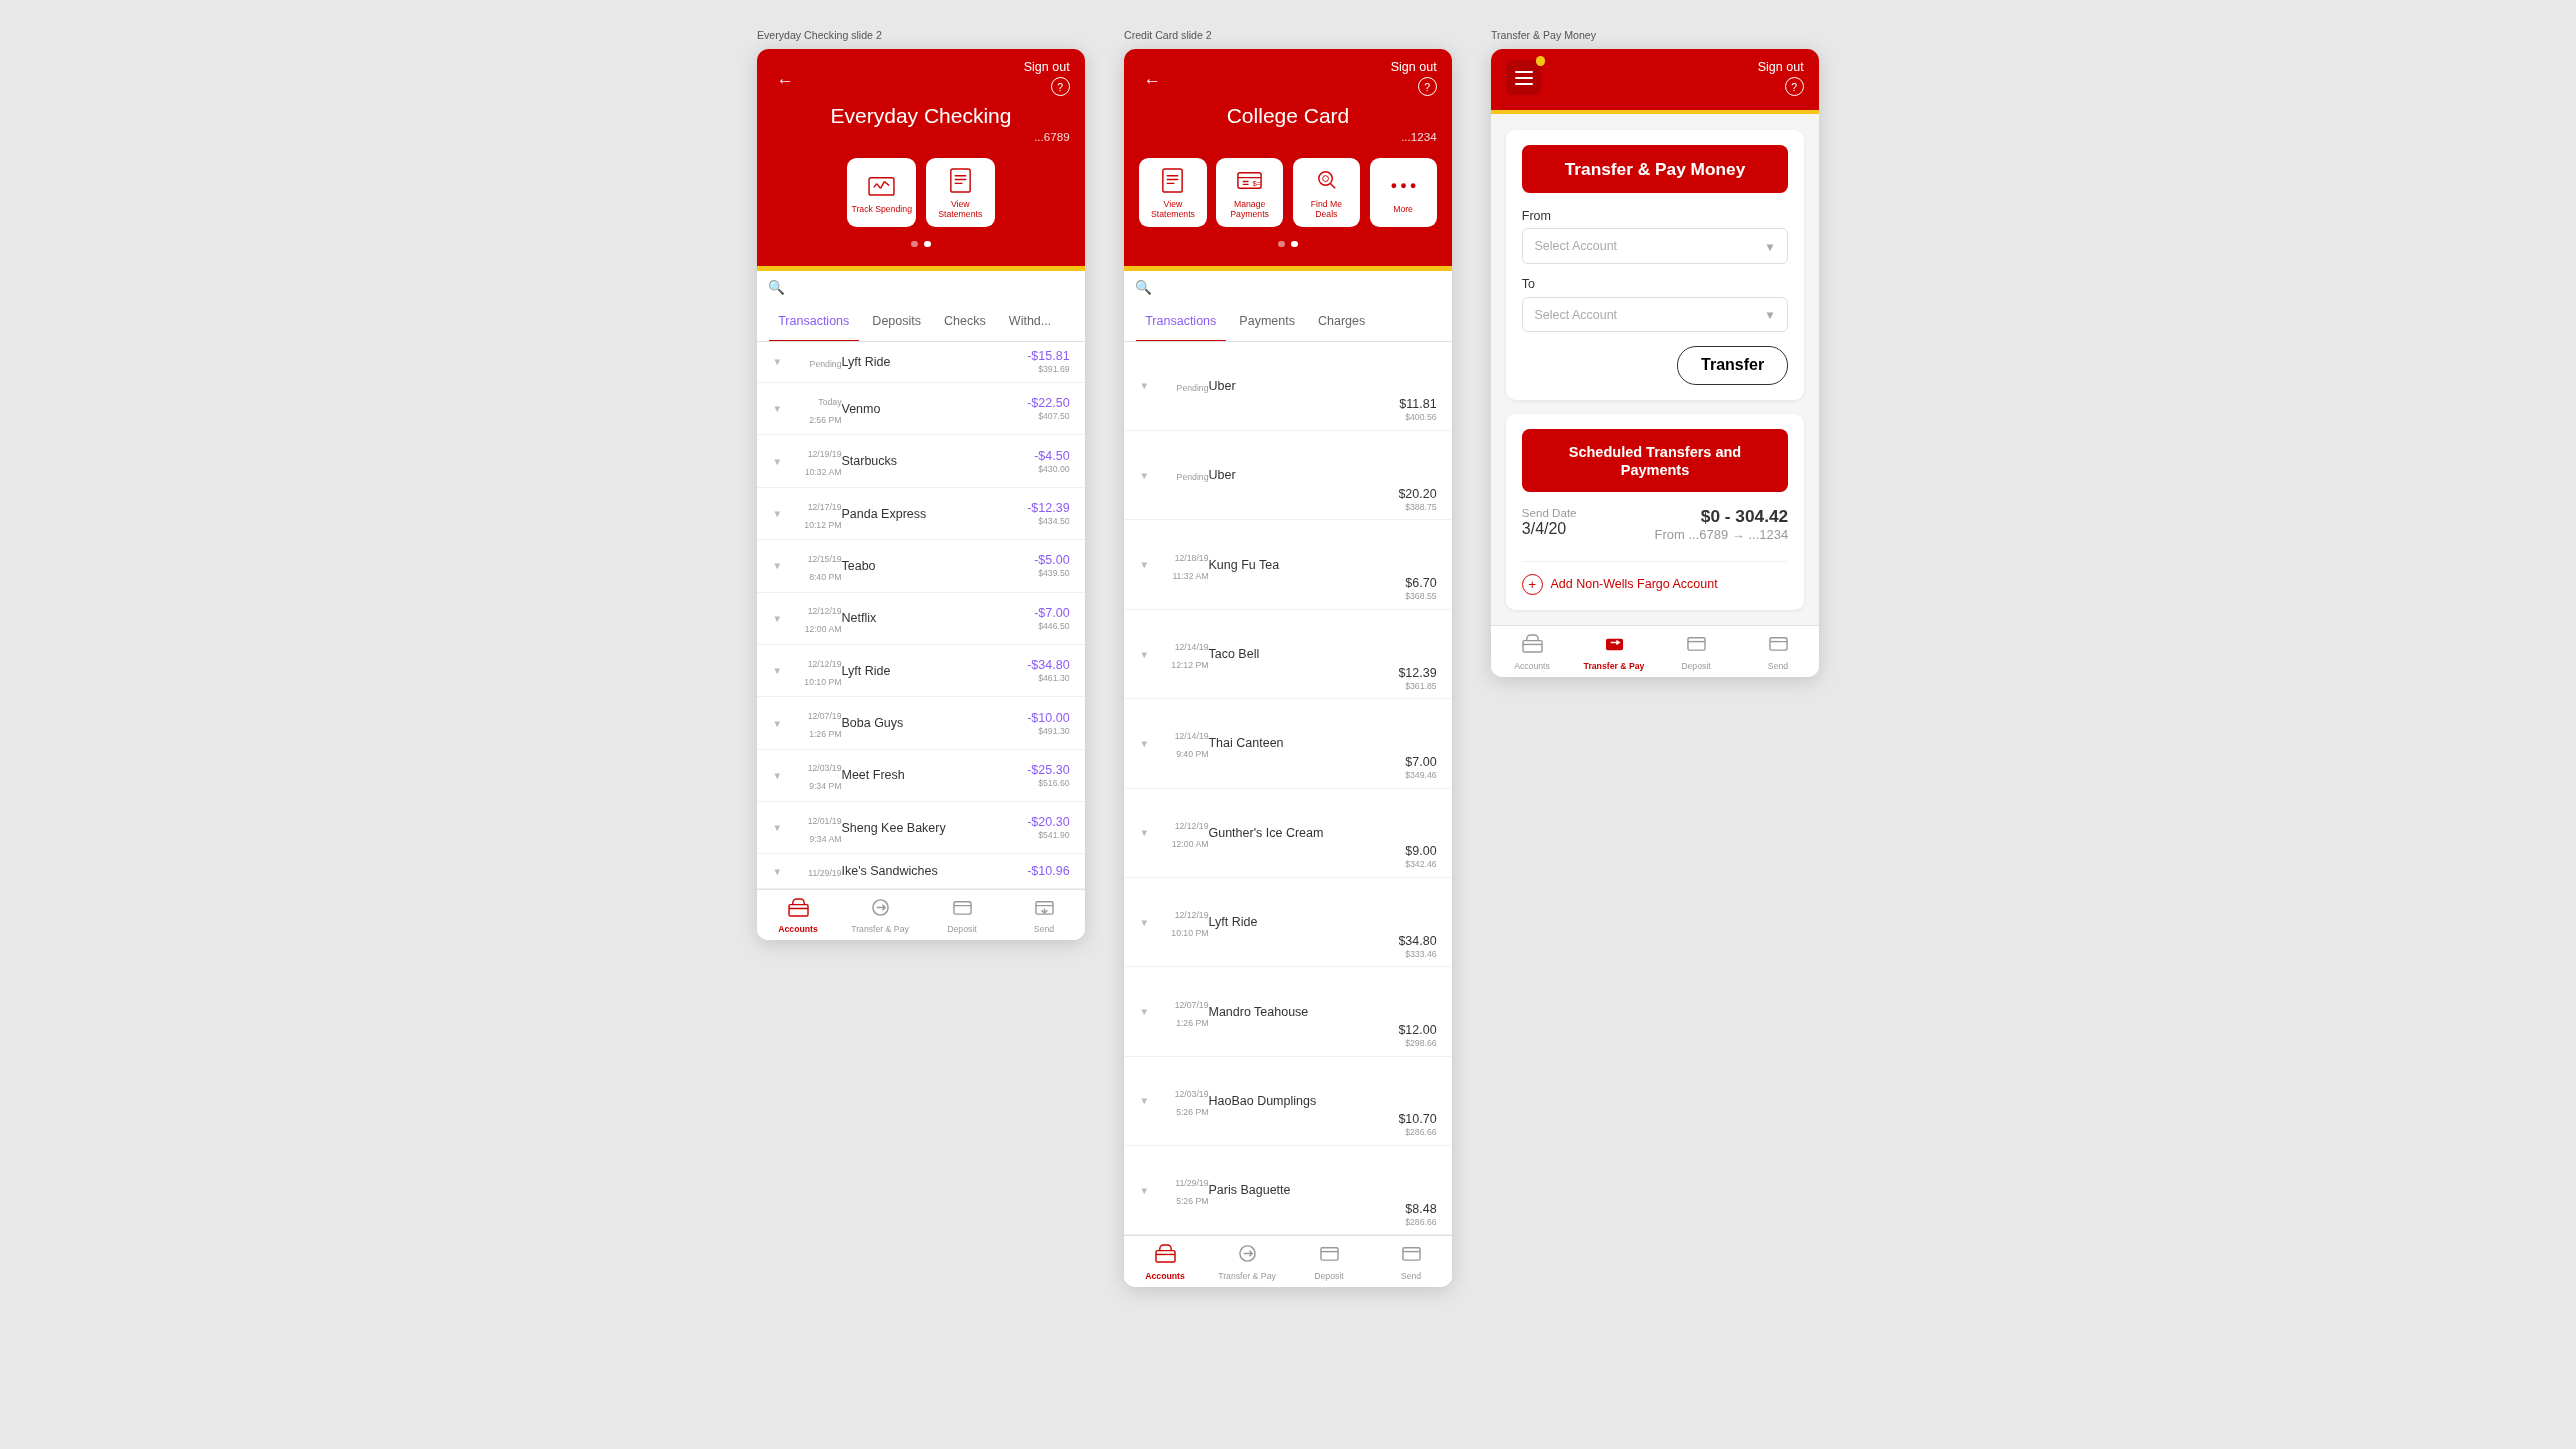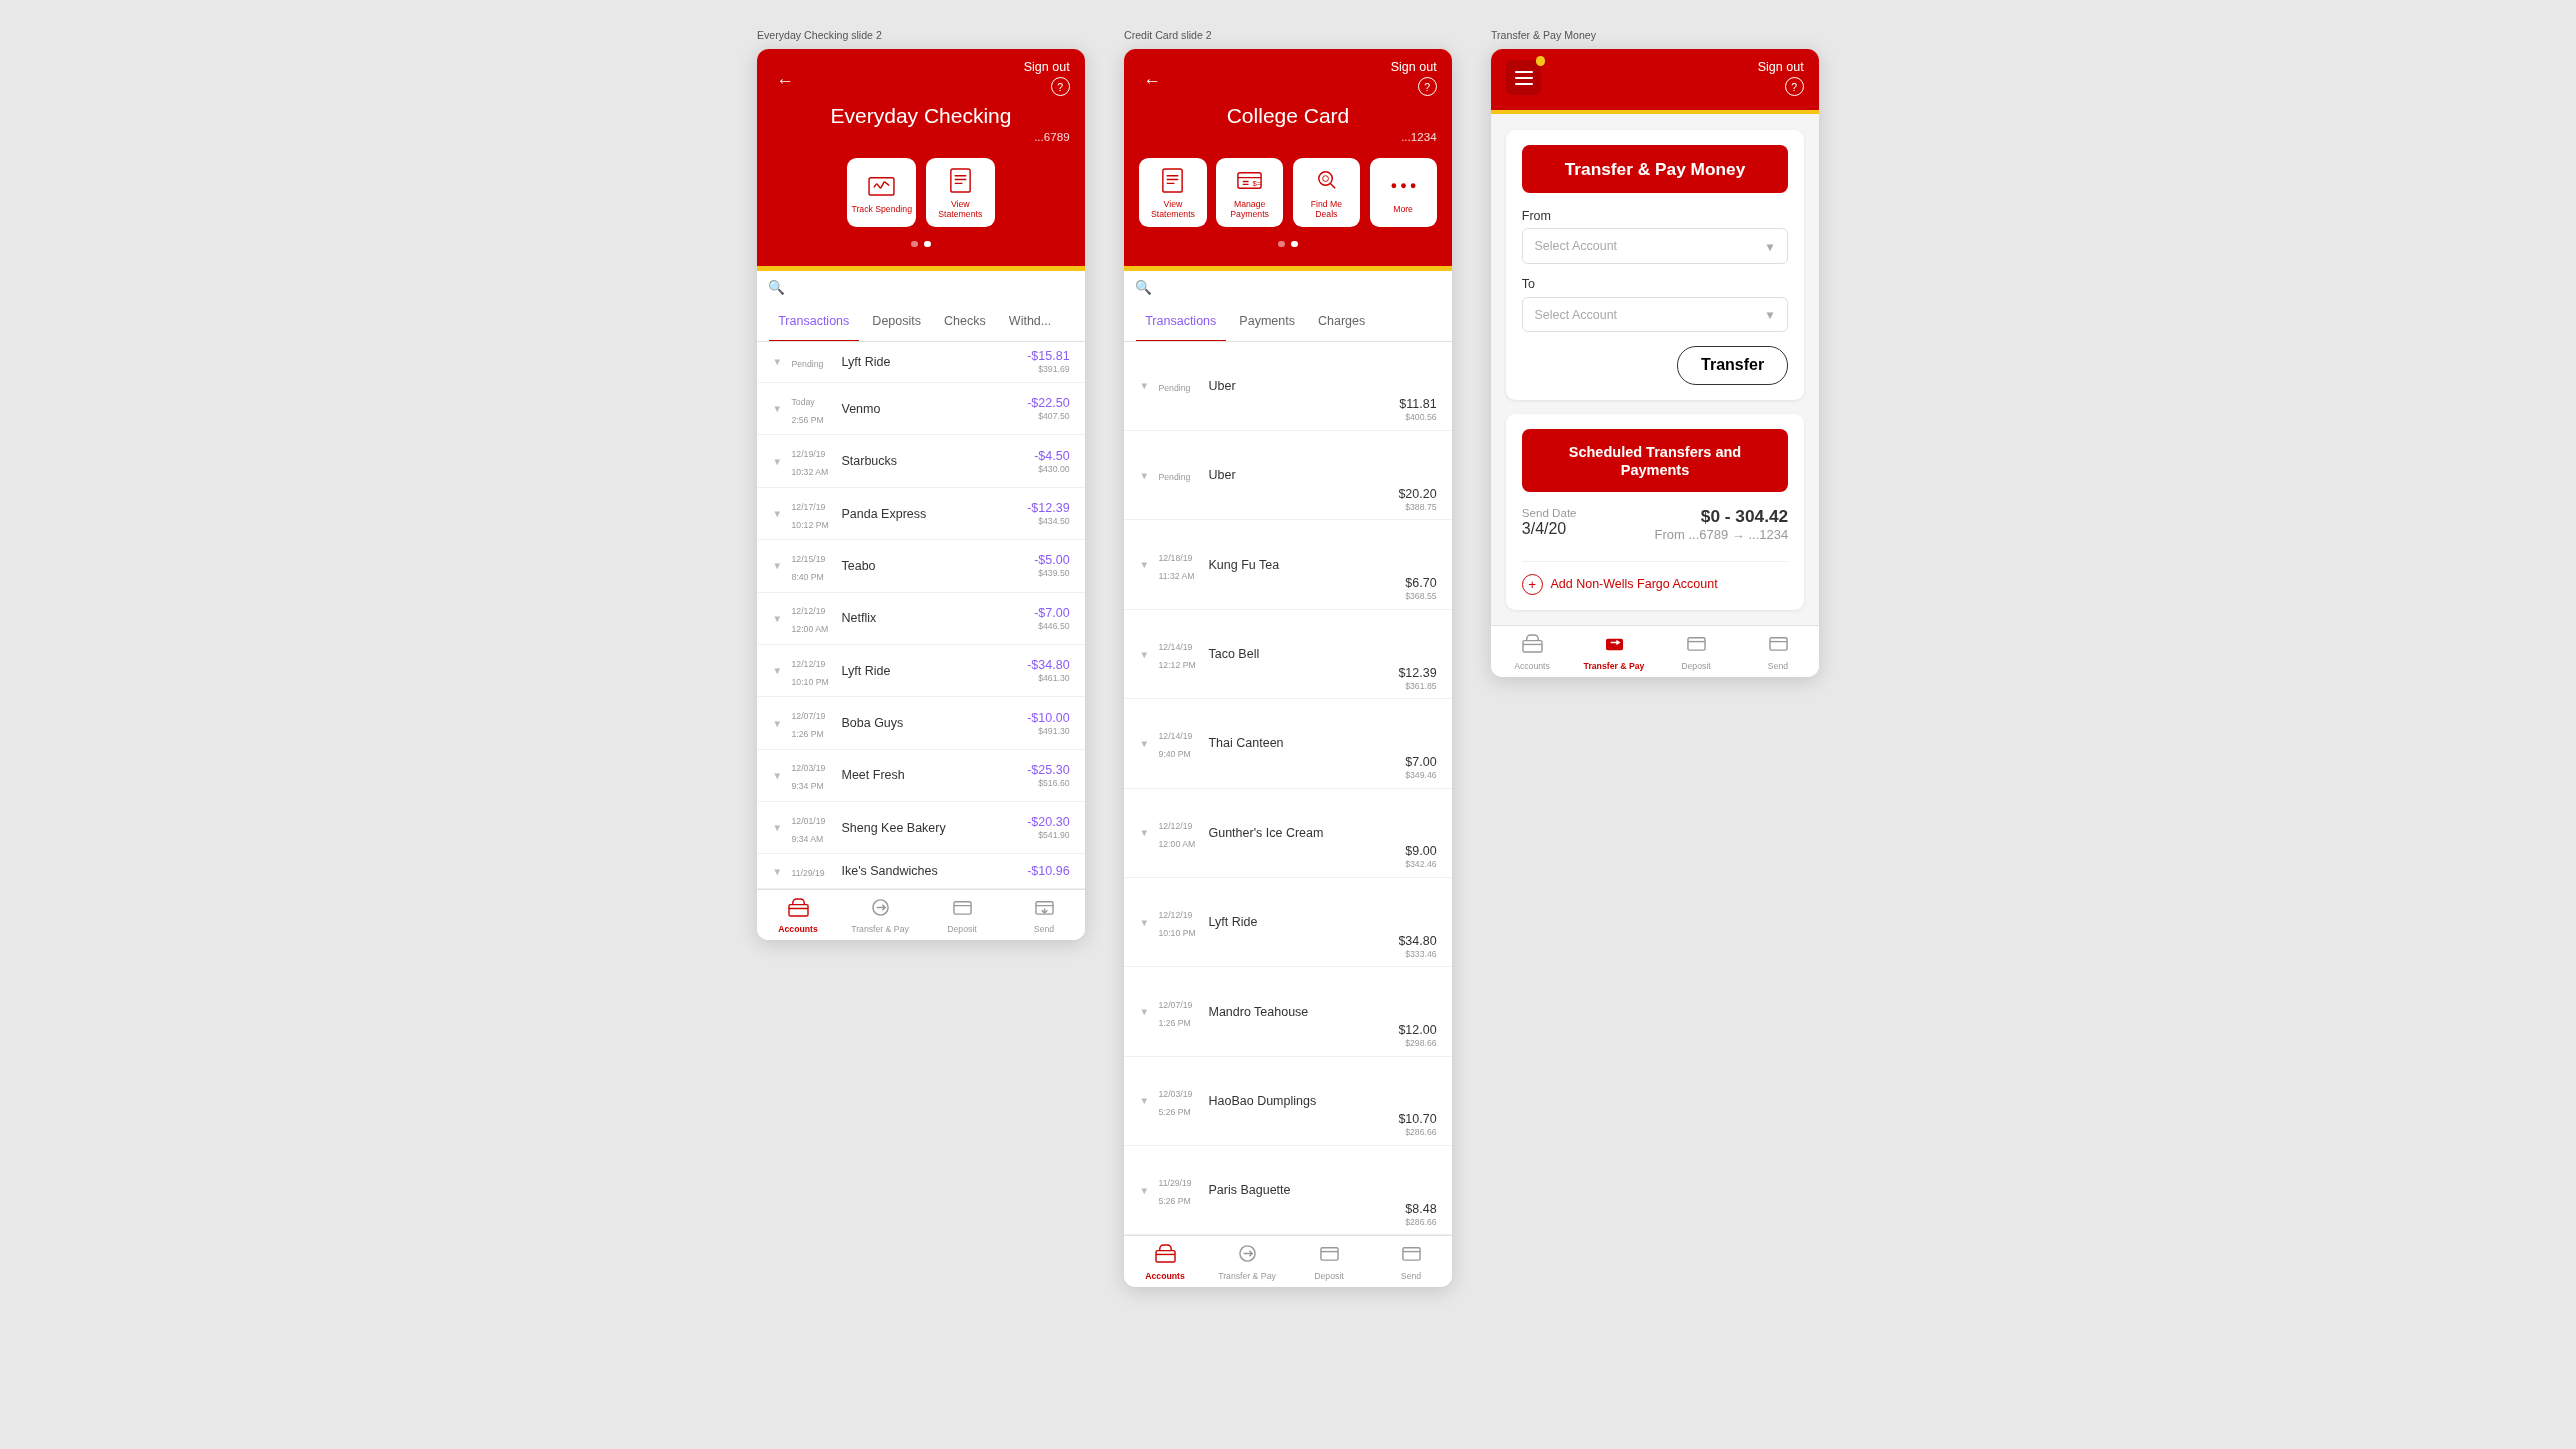--- a/index.html
+++ b/index.html
@@ -192,20 +192,21 @@
     }
     .tx-chevron {
       color: #bbb;
       font-size: 9.6px;
       margin-right: 9.6px;
       flex-shrink: 0;
     }
     .tx-date-col {
       width: 50px;
       flex-shrink: 0;
+      text-align: right;
     }
     .tx-date {
       font-size: 8.7px;
       color: #999;
       line-height: 1.3;
     }
     .tx-name {
       flex: 1;
       font-size: 12.5px;
       color: #333;

